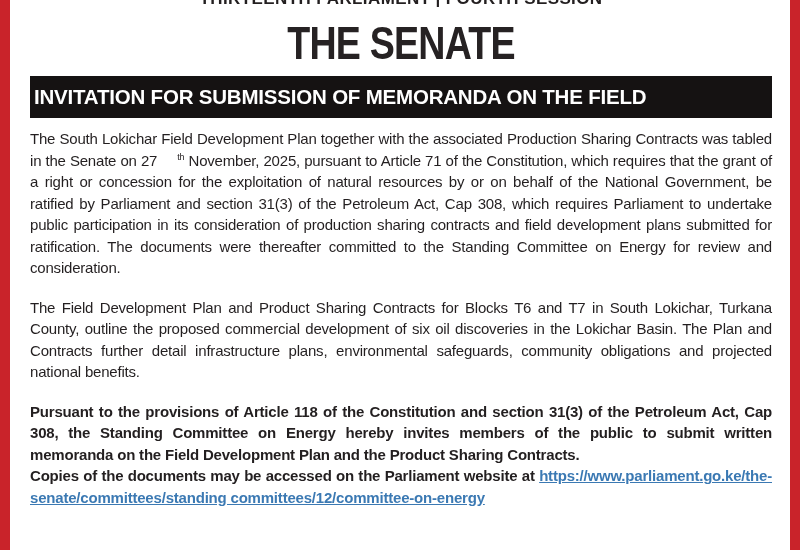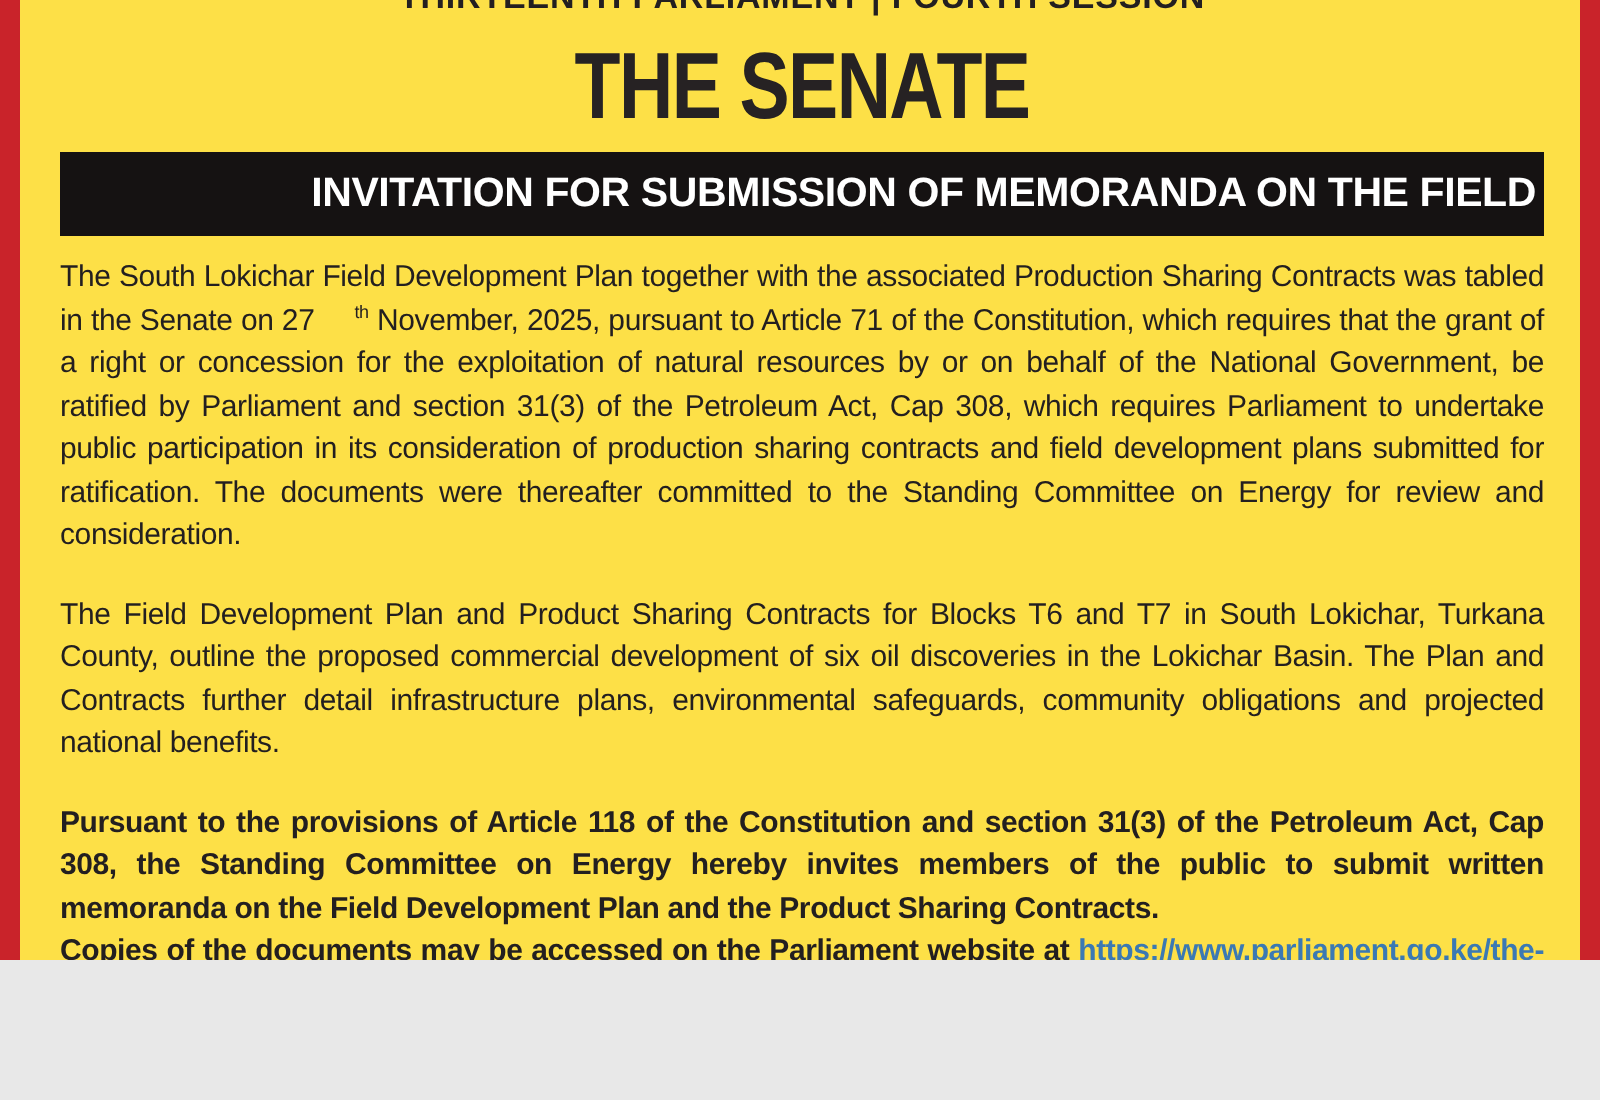--- a/index.html
+++ b/index.html
@@ -1,20 +1,20 @@
 <!DOCTYPE html>
 <html><head>
 <meta charset="utf-8">
 <style>
   html, body { margin: 0; padding: 0; background: #e8e8e8; }
   .page {
     position: relative;
     width: 800px;
-    height: 480px;
-    background: #fde047;
+    height: 550px;
+    background: #ffffff;
     overflow: hidden;
     font-family: "Liberation Sans", sans-serif;
     margin: 0 auto;
   }
   .border-strip {
     position: absolute;
     top: 0;
     width: 10px;
     height: 100%;
     background: #c9232a;
@@ -45,21 +45,21 @@
     font-weight: bold;
     letter-spacing: -1px;
     color: #262223;
     transform: scaleX(0.8);
     transform-origin: center;
   }
   .banner {
     margin-top: 10px;
     background: #151212;
     color: #ffffff;
-    text-align: right;
+    text-align: left;
     font-weight: bold;
     font-size: 20.5px;
     line-height: 27px;
     padding: 7px 4px 8px 4px;
     letter-spacing: -0.2px;
   }
   .body-text {
     margin-top: 10px;
     font-size: 15px;
     line-height: 21.5px;

